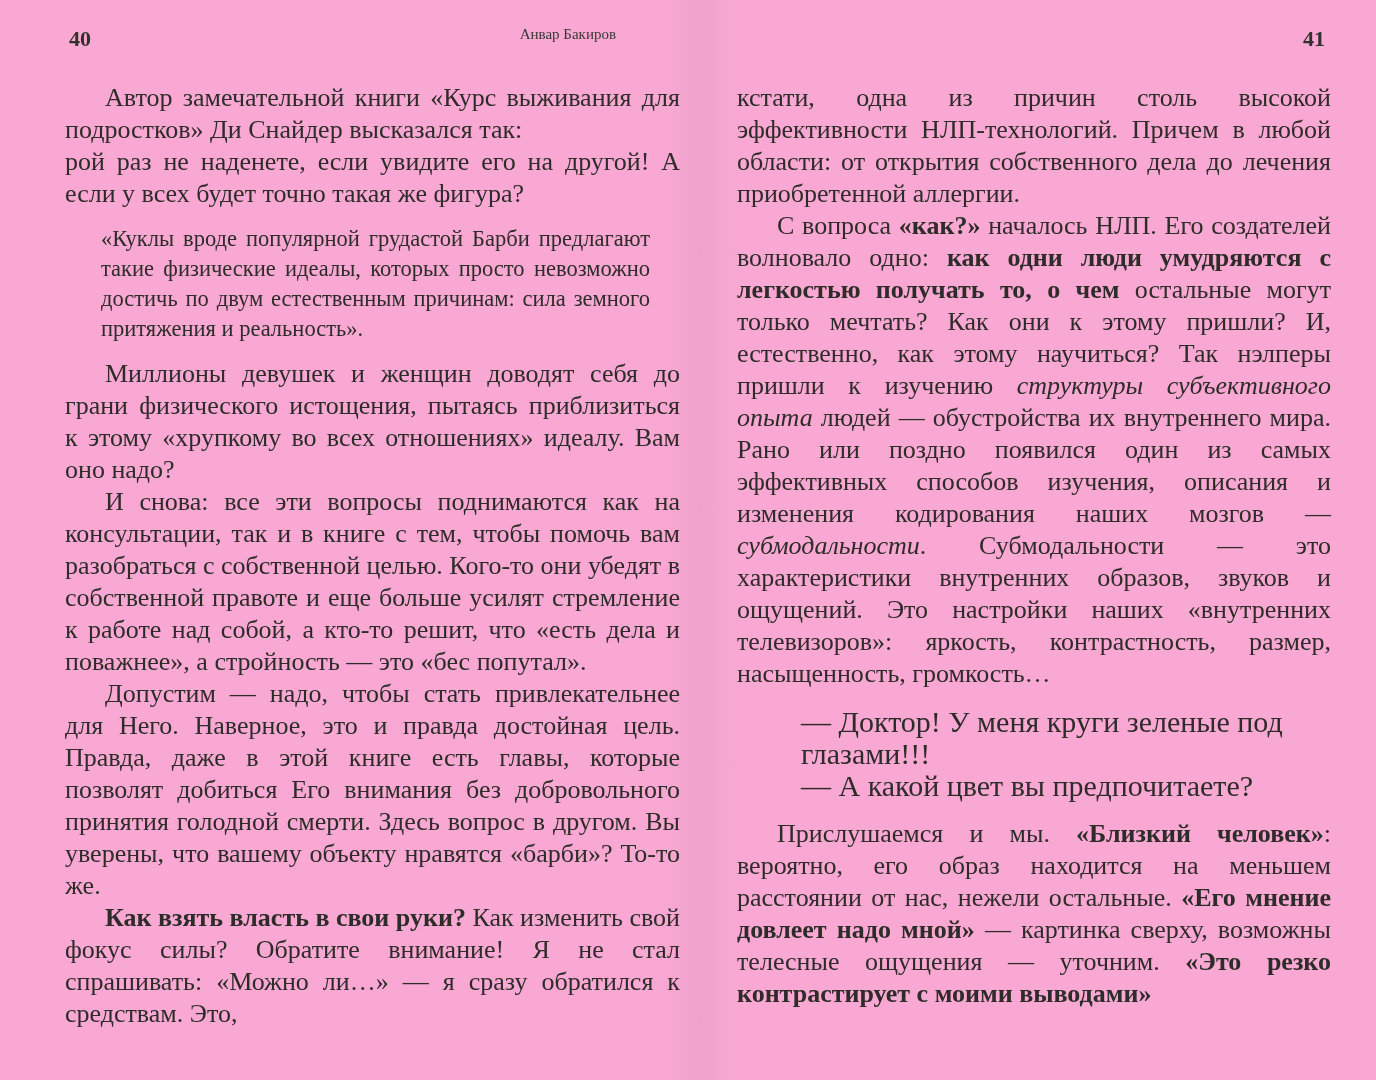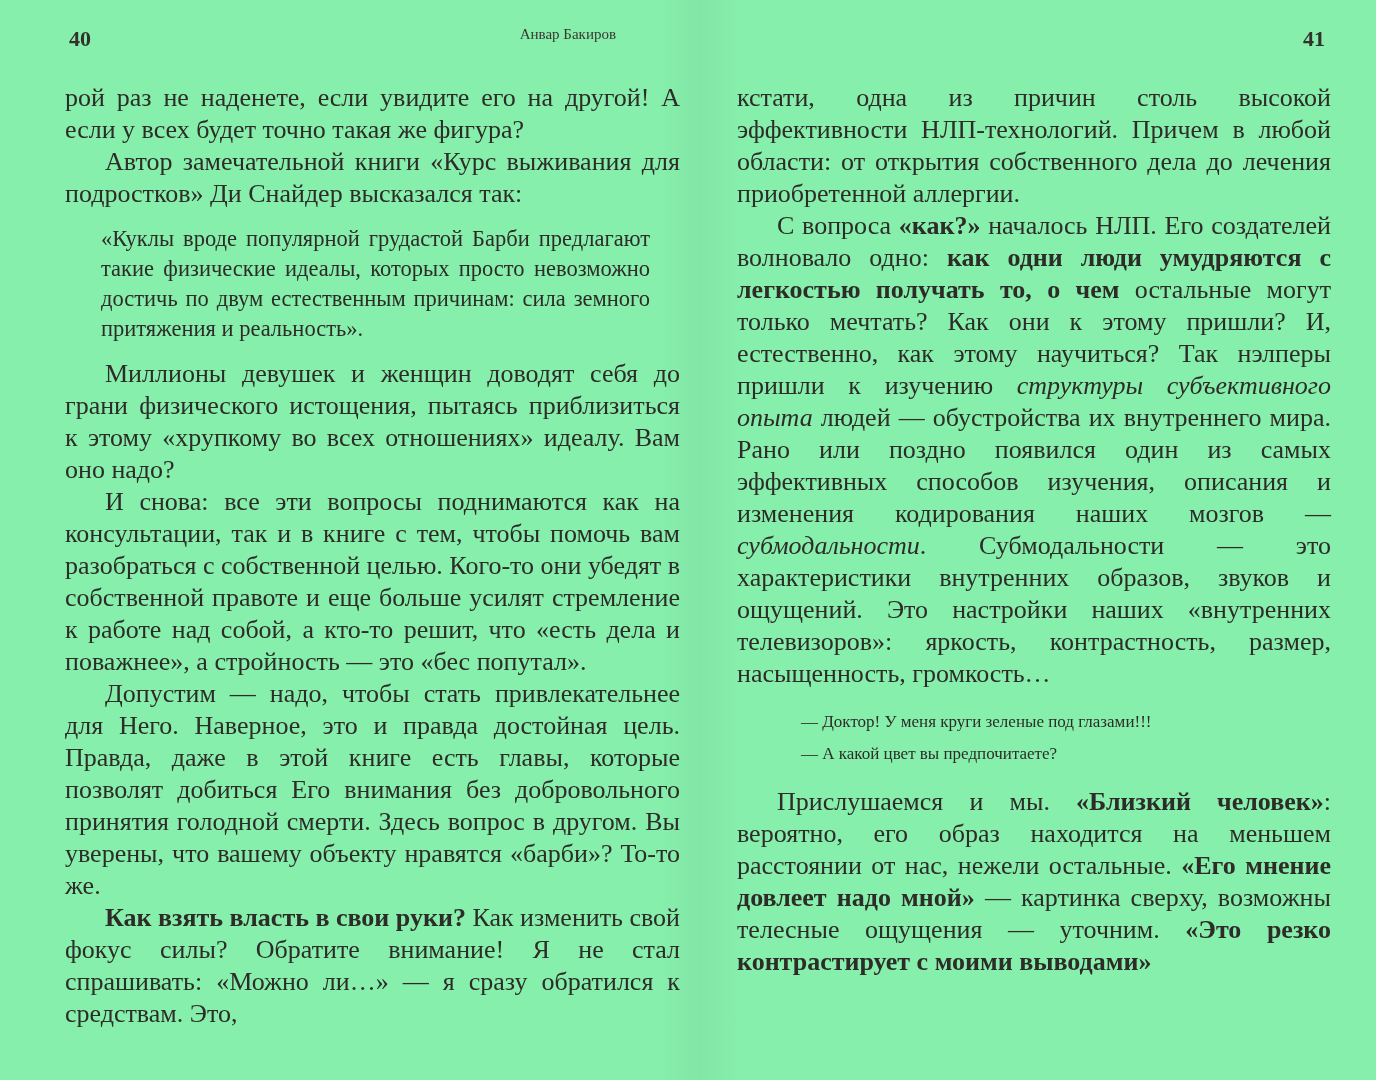--- a/index.html
+++ b/index.html
@@ -4,21 +4,21 @@
 <style>
   html,body{margin:0;padding:0;}
   body{
     background:#dcdcd8;
     font-family:"Liberation Serif","DejaVu Serif",serif;
   }
   .scan{
     position:relative;
     width:1376px;height:1080px;
     margin:0 auto;
-    background:#86efac;
+    background:#f9a8d4;
     color:#2e2c28;
     overflow:hidden;
   }
   
   .scan::before{
     content:"";
     position:absolute;left:660px;top:0;width:80px;height:100%;
     background:linear-gradient(90deg,rgba(0,0,0,0) 0%,rgba(60,58,50,0.05) 50%,rgba(0,0,0,0) 100%);
     pointer-events:none;
   }
@@ -50,37 +50,37 @@
     text-indent:40px;
   }
   .para.no-indent{text-indent:0;}
   .quote{
     margin:14px 30px 14px 36px;
     font-size:22.5px;line-height:30px;
     text-align:justify;
   }
   .dialog{
     margin:16px 0 16px 64px;
-    font-size:17px;line-height:32px;
+    font-size:30px;line-height:32px;
     text-align:left;
   }
   .b{font-weight:bold;}
   .i{font-style:italic;}
 </style>
 </head>
 <body>
 
 <div class="scan">
 
   <div class="page page-left">
     <span class="page-number">40</span>
     <span class="running-head">Анвар Бакиров</span>
     <div class="page-body">
+        <p class="para"><span>Автор замечательной книги «Курс выживания для подростков» Ди Снайдер высказался так:</span></p>
         <p class="para no-indent"><span>рой раз не наденете, если увидите его на другой! А если у всех будет точно такая же фигура?</span></p>
-        <p class="para"><span>Автор замечательной книги «Курс выживания для подростков» Ди Снайдер высказался так:</span></p>
         <div class="quote"><span>«Куклы вроде популярной грудастой Барби предлагают такие физические идеалы, которых просто невозможно достичь по двум естественным причинам: сила земного притяжения и реальность».</span></div>
         <p class="para"><span>Миллионы девушек и женщин доводят себя до грани физического истощения, пытаясь приблизиться к этому «хрупкому во всех отношениях» идеалу. Вам оно надо?</span></p>
         <p class="para"><span>И снова: все эти вопросы поднимаются как на консультации, так и в книге с тем, чтобы помочь вам разобраться с собственной целью. Кого-то они убедят в собственной правоте и еще больше усилят стремление к работе над собой, а кто-то решит, что «есть дела и поважнее», а стройность — это «бес попутал».</span></p>
         <p class="para"><span>Допустим — надо, чтобы стать привлекательнее для Него. Наверное, это и правда достойная цель. Правда, даже в этой книге есть главы, которые позволят добиться Его внимания без добровольного принятия голодной смерти. Здесь вопрос в другом. Вы уверены, что вашему объекту нравятся «барби»? То-то же.</span></p>
         <p class="para"><span class="b">Как взять власть в свои руки?</span><span> Как изменить свой фокус силы? Обратите внимание! Я не стал спрашивать: «Можно ли…» — я сразу обратился к средствам. Это,</span></p>
       </div>
   </div>
 
   <div class="page page-right">
     <span class="page-number">41</span>

